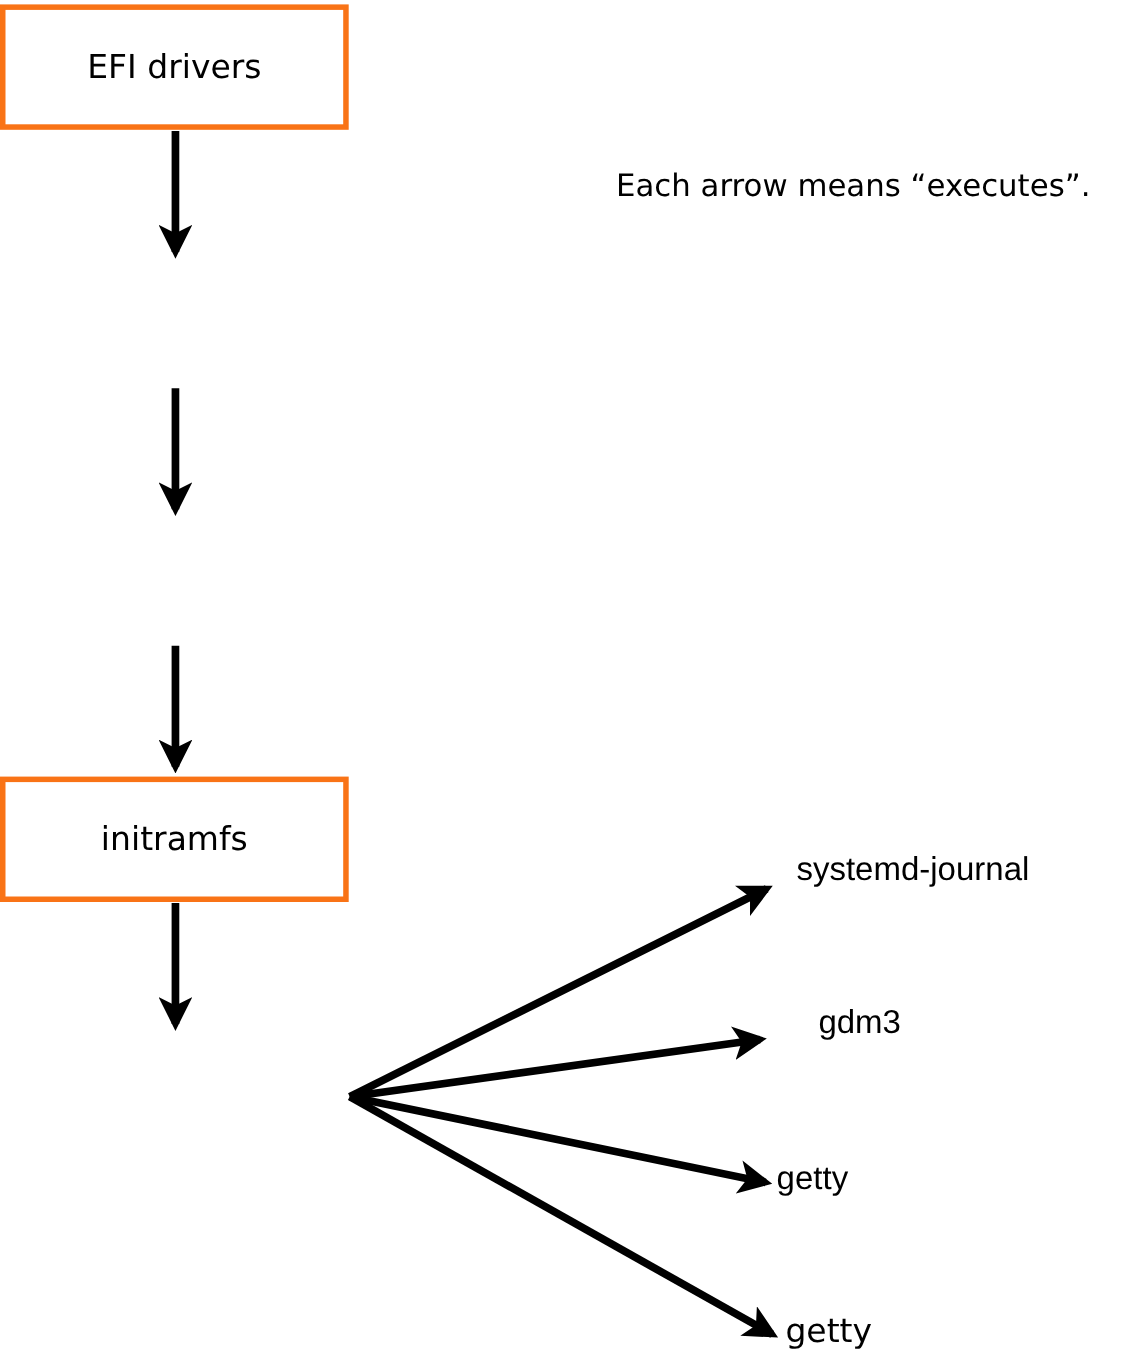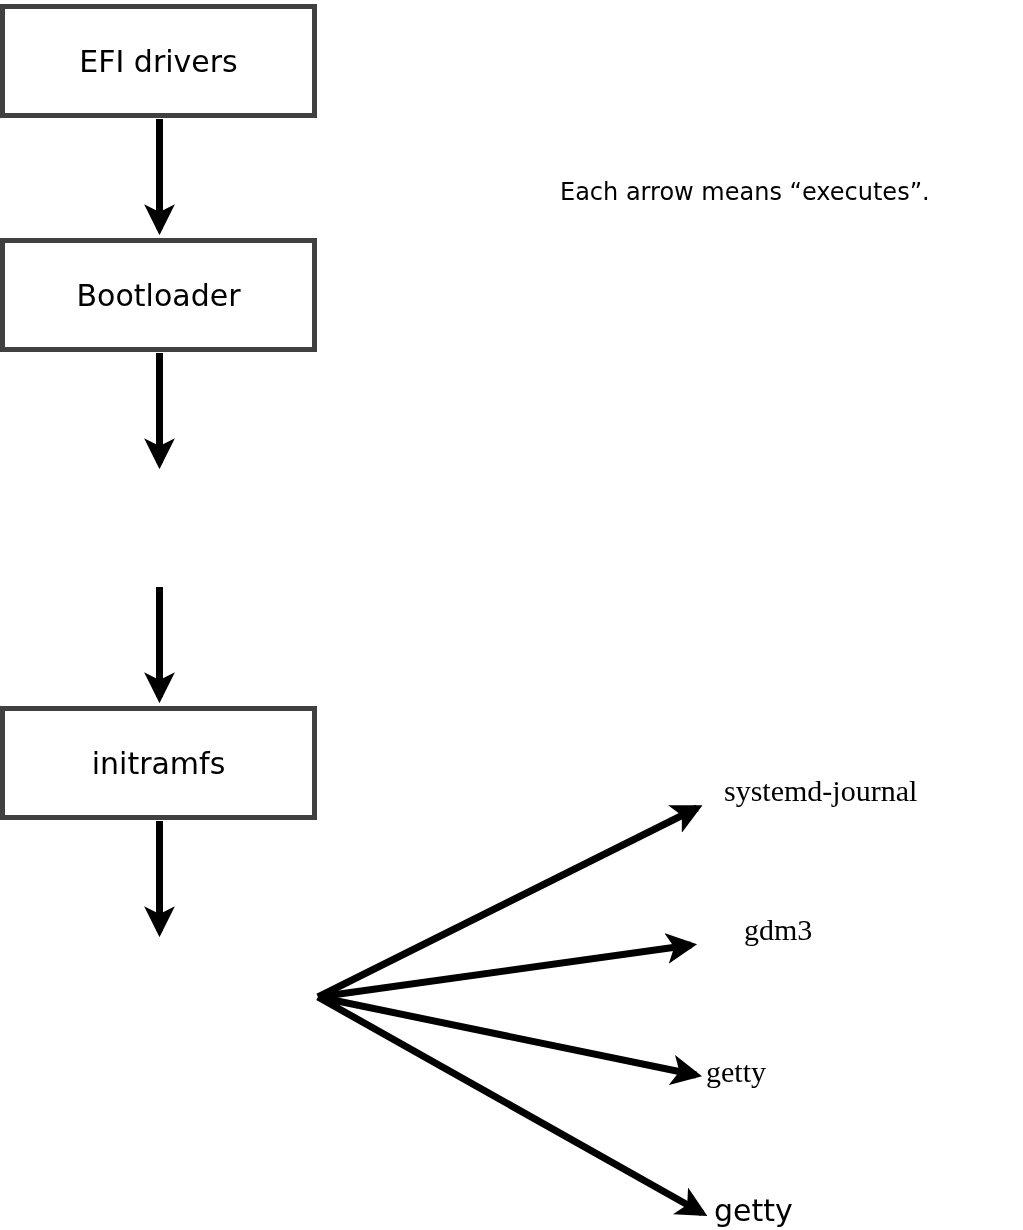--- a/index.html
+++ b/index.html
@@ -18,42 +18,42 @@
     width: 1023px; height: 1230px;
   }
   .arrows-layer line { stroke: #000000; stroke-width: 7; }
   .node {
     position: absolute;
     left: 0;
     width: 317px;
     height: 114px;
     box-sizing: border-box;
     background: #ffffff;
-    border: 5px solid #404040;
+    border: 5px solid #f97316;
     display: flex;
     align-items: center;
     justify-content: center;
     font-size: 30px;
     white-space: nowrap;
   }
   .caption {
     position: absolute;
     left: 560px;
-    top: 174px;
-    font-size: 24px;
+    top: 151px;
+    font-size: 28px;
     line-height: 36px;
     white-space: nowrap;
   }
   .svc {
     position: absolute;
     font-size: 30px;
     line-height: 36px;
     white-space: nowrap;
   }
-  .mono { font-family: Liberation Serif, serif; }
+  .mono { font-family: Liberation Sans, sans-serif; }
 </style>
 </head>
 <body>
 
 <div class="canvas">
 
   <svg class="arrows-layer" width="1023" height="1230" viewBox="0 0 1023 1230" xmlns="http://www.w3.org/2000/svg">
     <defs>
       <marker id="ah" viewBox="0 0 10 10" refX="8" refY="5" markerWidth="4.4" markerHeight="4.4" orient="auto" markerUnits="strokeWidth">
         <path d="M0,0 L10,5 L0,10 L2.5,5 z" fill="#000000"></path>
@@ -67,23 +67,20 @@
 
     <line x1="318" y1="997" x2="697" y2="808" marker-end="url(#ah)"></line>
     <line x1="318" y1="997" x2="691" y2="945" marker-end="url(#ah)"></line>
     <line x1="318" y1="997" x2="696" y2="1075" marker-end="url(#ah)"></line>
     <line x1="318" y1="997" x2="702" y2="1213" marker-end="url(#ah)"></line>
   </svg>
 
   <div class="node" style="top:4px">
     <span>EFI drivers</span>
   </div>
-  <div class="node" style="top:238px">
-    <span>Bootloader</span>
-  </div>
   <div class="node" style="top:706px">
     <span>initramfs</span>
   </div>
 
   <div class="caption">Each arrow means “executes”.</div>
 
   <div class="svc mono" style="left:724px; top:773px">systemd-journal</div>
   <div class="svc mono" style="left:744px; top:912px">gdm3</div>
   <div class="svc mono" style="left:706px; top:1054px">getty</div>
   <div class="svc" style="left:714px; top:1193px">getty</div>

